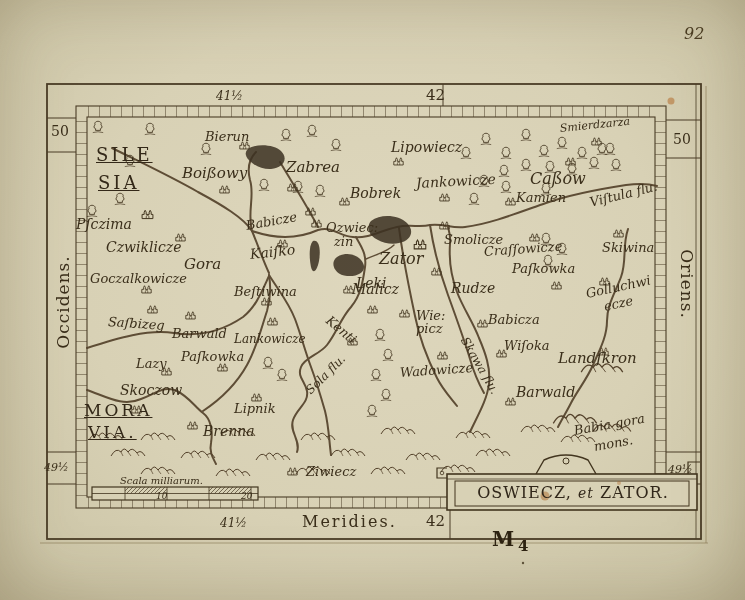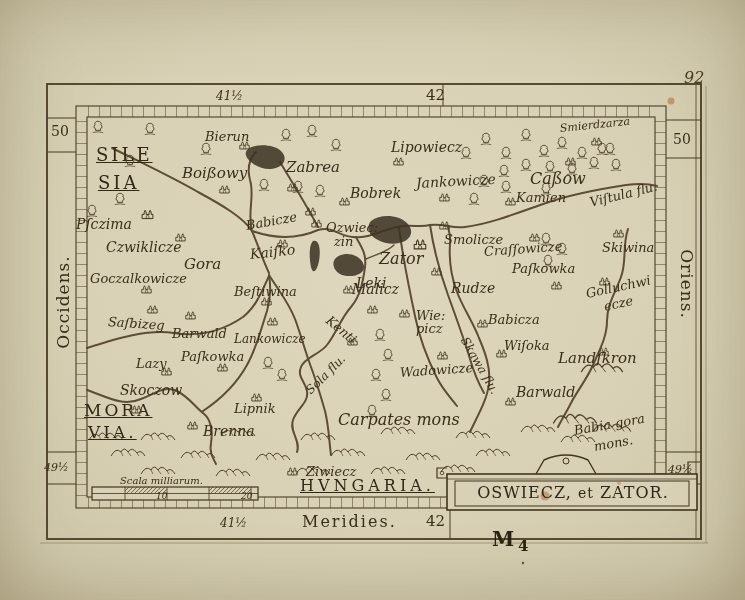--- a/index.html
+++ b/index.html
@@ -3,30 +3,30 @@
 <meta charset="utf-8">
 <style>
   html,body{margin:0;padding:0;background:#b6ae95;}
   .page{position:relative;width:745px;height:600px;overflow:hidden;
         background:radial-gradient(ellipse at 50% 45%, #ded7bd 0%, #d8d1b5 55%, #cec7a9 85%, #c2ba9b 100%);
         font-family:"DejaVu Serif", serif;color:#3a2e1a;}
   .page::after{content:"";position:absolute;inset:0;pointer-events:none;
         box-shadow:inset 0 0 70px rgba(96,80,44,0.28);}
   .title{position:absolute;top:20px;left:0;width:100%;text-align:center;
         font-size:21px;letter-spacing:2px;word-spacing:7px;color:#2d2312;}
-  .pagenum{position:absolute;left:684px;top:24px;font-size:16px;font-style:italic;color:#4a3c22;margin-top:44px;}
+  .pagenum{position:absolute;left:684px;top:24px;font-size:16px;font-style:italic;color:#4a3c22;}
   svg.map-art{position:absolute;left:0;top:0;}
   .lbl{position:absolute;white-space:nowrap;line-height:1;font-style:italic;
        transform-origin:left center;color:#3a2e1a;}
   .rm{font-style:normal;}
   .caps{font-style:normal;letter-spacing:3px;color:#332818;text-decoration:underline;}
   .vert{transform-origin:center center;}
   .cartbox{position:absolute;left:455px;top:483px;width:236px;text-align:center;
        font-size:16px;letter-spacing:1px;color:#31271a;}
-  .cartbox .it{font-size:14px;}
+  .cartbox .it{font-style:italic;font-size:14px;}
   .sig{position:absolute;font-weight:bold;color:#2d2312;}
 </style>
 </head>
 <body>
 
 <div class="page">
 
   <svg class="map-art" width="745" height="600" viewBox="0 0 745 600">
     <defs>
       <pattern id="tickV" width="11" height="11" patternUnits="userSpaceOnUse">
@@ -244,22 +244,20 @@
   <span class="lbl rm vert" style="left:63px;top:302px;font-size:17px;letter-spacing:1px;transform:translate(-50%,-50%) rotate(-90deg)">Occidens.</span>
   <span class="lbl" style="left:44px;top:462px;font-size:11px">49½</span>
   <span class="lbl rm" style="left:673px;top:132px;font-size:14px">50</span>
   <span class="lbl rm vert" style="left:686px;top:284px;font-size:17px;letter-spacing:1px;transform:translate(-50%,-50%) rotate(90deg)">Oriens.</span>
   <span class="lbl" style="left:668px;top:464px;font-size:11px">49½</span>
 
   <span class="lbl caps" style="left:96px;top:146px;font-size:18px">SILE</span>
   <span class="lbl caps" style="left:98px;top:174px;font-size:18px">SIA</span>
   <span class="lbl caps" style="left:84px;top:402px;font-size:17px">MORA</span>
   <span class="lbl caps" style="left:88px;top:424px;font-size:17px">VIA.</span>
-  <span class="lbl caps" style="left:300px;top:478px;font-size:16px;letter-spacing:4px">HVNGARIA.</span>
-  <span class="lbl" style="left:338px;top:412px;font-size:16px">Carpates mons</span>
   <span class="lbl" style="left:574px;top:424px;font-size:13px;transform:rotate(-10deg)">Babia gora</span>
   <span class="lbl" style="left:594px;top:440px;font-size:13px;transform:rotate(-10deg)">mons.</span>
 
   <span class="lbl" style="left:590px;top:196px;font-size:13px;transform:rotate(-14deg)">Viſtula flu.</span>
   <span class="lbl" style="left:308px;top:386px;font-size:12px;transform:rotate(-45deg)">Sola flu.</span>
   <span class="lbl" style="left:464px;top:332px;font-size:12px;transform:rotate(60deg)">Skawa flu.</span>
 
   <span class="lbl" style="left:205px;top:130px;font-size:13px">Bierun</span>
   <span class="lbl" style="left:182px;top:166px;font-size:15px">Boißowy</span>
   <span class="lbl" style="left:286px;top:160px;font-size:15px">Zabrea</span>

